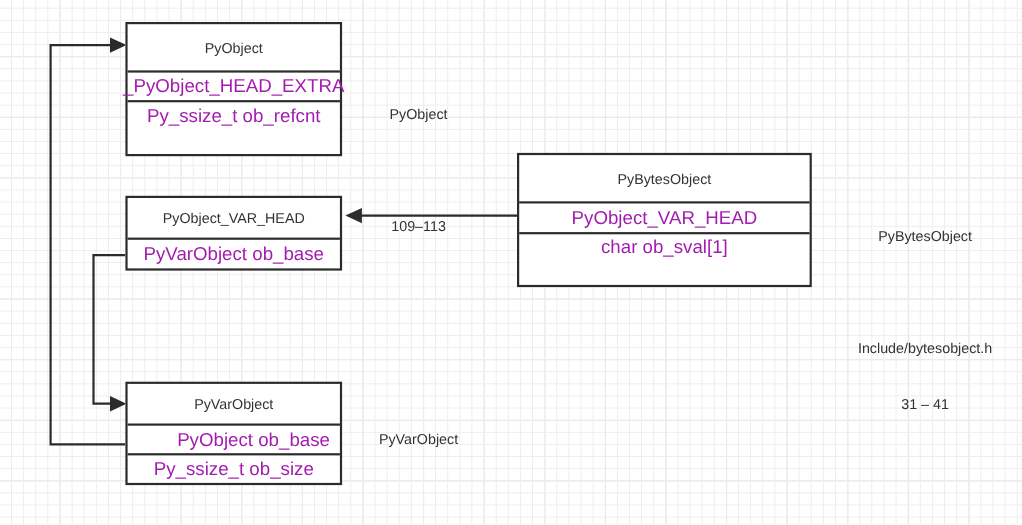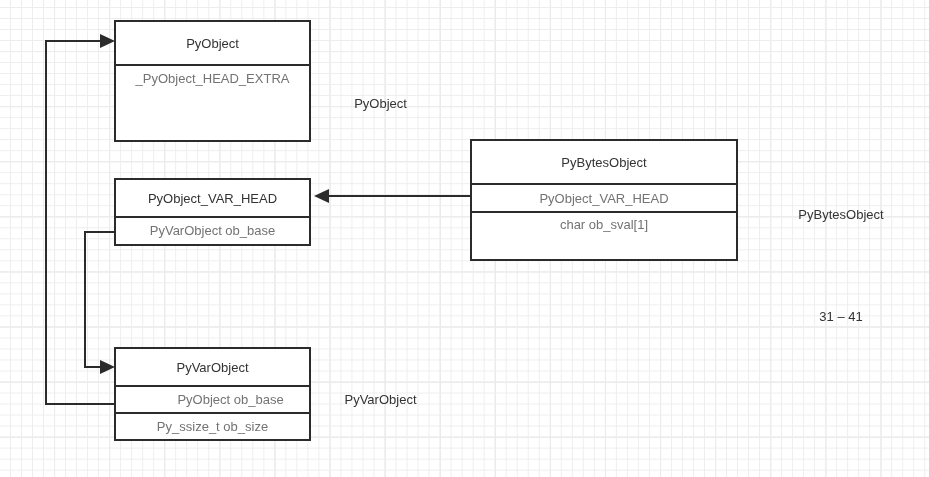--- a/index.html
+++ b/index.html
@@ -45,22 +45,22 @@
     font-size: 13px;
     line-height: 1;
     white-space: nowrap;
   }
   .struct-row {
     box-sizing: border-box;
     border-top: 2px solid #2b2b2b;
     display: flex;
     align-items: center;
     justify-content: center;
-    color: #737373;
-    font-size: 13px;
+    color: #a21caf;
+    font-size: 17px;
     line-height: 1;
     white-space: nowrap;
   }
 
   
   .note {
     position: absolute;
     color: #333333;
     font-size: 13px;
     line-height: 17px;
@@ -101,20 +101,21 @@
     <path d="M 114 232 L 85 232 L 85 367 L 101 367"></path>
     <polygon class="arrowhead" points="100,360 115,367 100,374"></polygon>
 
     <path d="M 470 196 L 328 196"></path>
     <polygon class="arrowhead" points="329,189 314,196 329,203"></polygon>
   </svg>
 
   <div class="struct-box" style="left:114px; top:20px; width:197px; height:122px;">
     <div class="struct-title" style="height:42px;">PyObject</div>
     <div class="struct-row" style="height:27px;">_PyObject_HEAD_EXTRA</div>
+    <div class="struct-row" style="height:27px;">Py_ssize_t ob_refcnt</div>
   </div>
 
   <div class="struct-box" style="left:114px; top:178px; width:197px; height:68px;">
     <div class="struct-title" style="height:36px;">PyObject_VAR_HEAD</div>
     <div class="struct-row" style="height:26px;">PyVarObject ob_base</div>
   </div>
 
   <div class="struct-box" style="left:470px; top:139px; width:268px; height:122px;">
     <div class="struct-title" style="height:42px;">PyBytesObject</div>
     <div class="struct-row" style="height:28px;">PyObject_VAR_HEAD</div>
@@ -123,25 +124,27 @@
 
   <div class="struct-box" style="left:114px; top:347px; width:197px; height:94px;">
     <div class="struct-title" style="height:38px;">PyVarObject</div>
     <div class="struct-row" style="height:28px;padding-left:36px;">PyObject ob_base</div>
     <div class="struct-row" style="height:28px;">Py_ssize_t ob_size</div>
   </div>
 
   <div class="note" style="left:318px; top:61px; width:125px;">
     <div>PyObject</div>
     <div style="height:17px;"></div>
+    <div>109–113</div>
   </div>
 
   <div class="note" style="left:766px; top:172px; width:150px;">
     <div>PyBytesObject</div>
     <div style="height:17px;"></div>
+    <div>Include/bytesobject.h</div>
     <div>31 – 41</div>
   </div>
 
   <div class="note" style="left:318px; top:357px; width:125px;">
     <div>PyVarObject</div>
     <div style="height:17px;"></div>
     
     
   </div>
 

